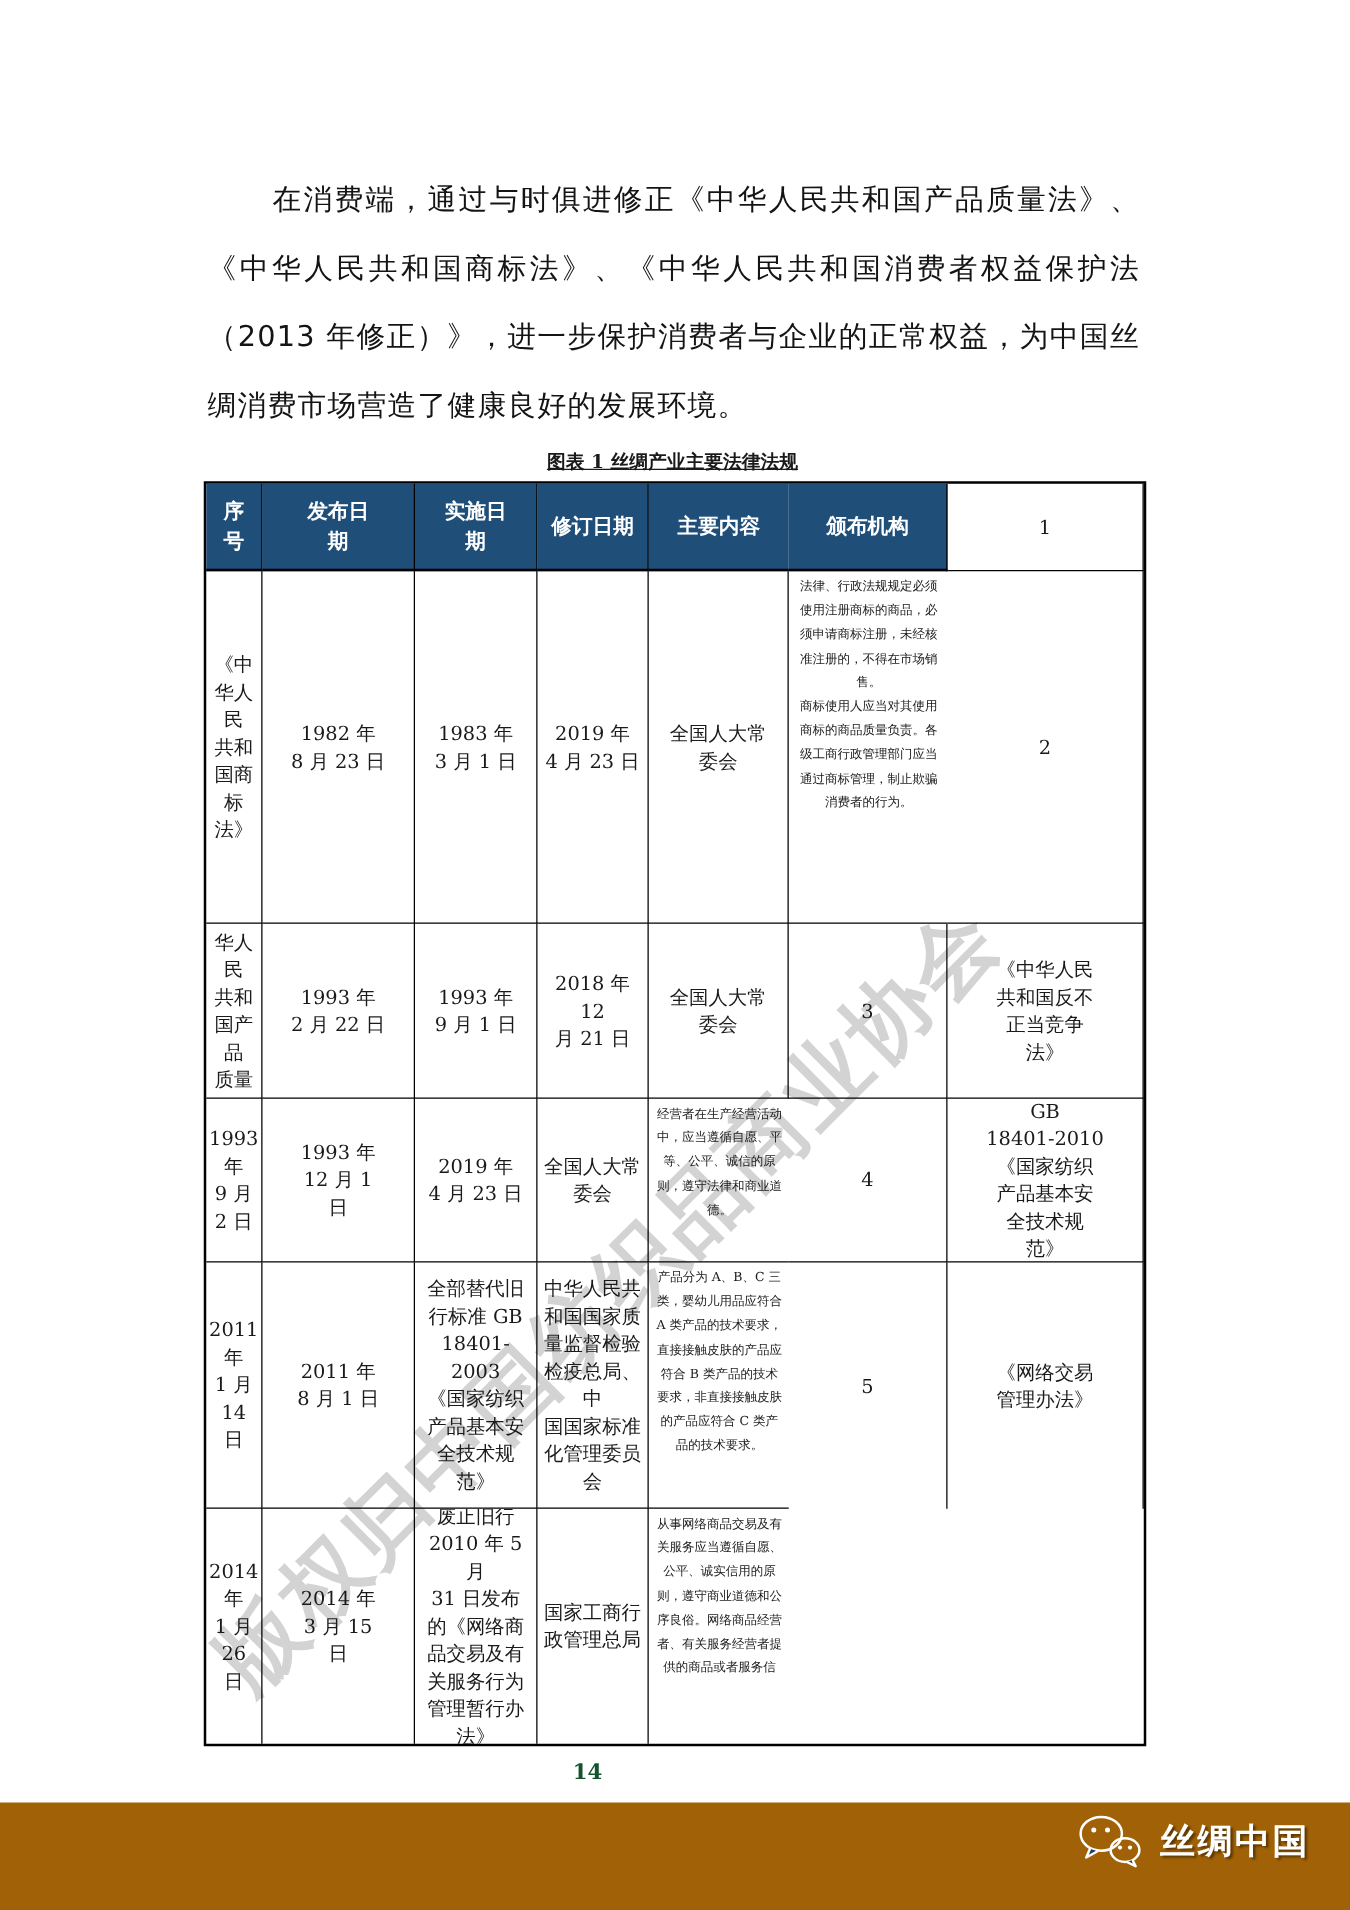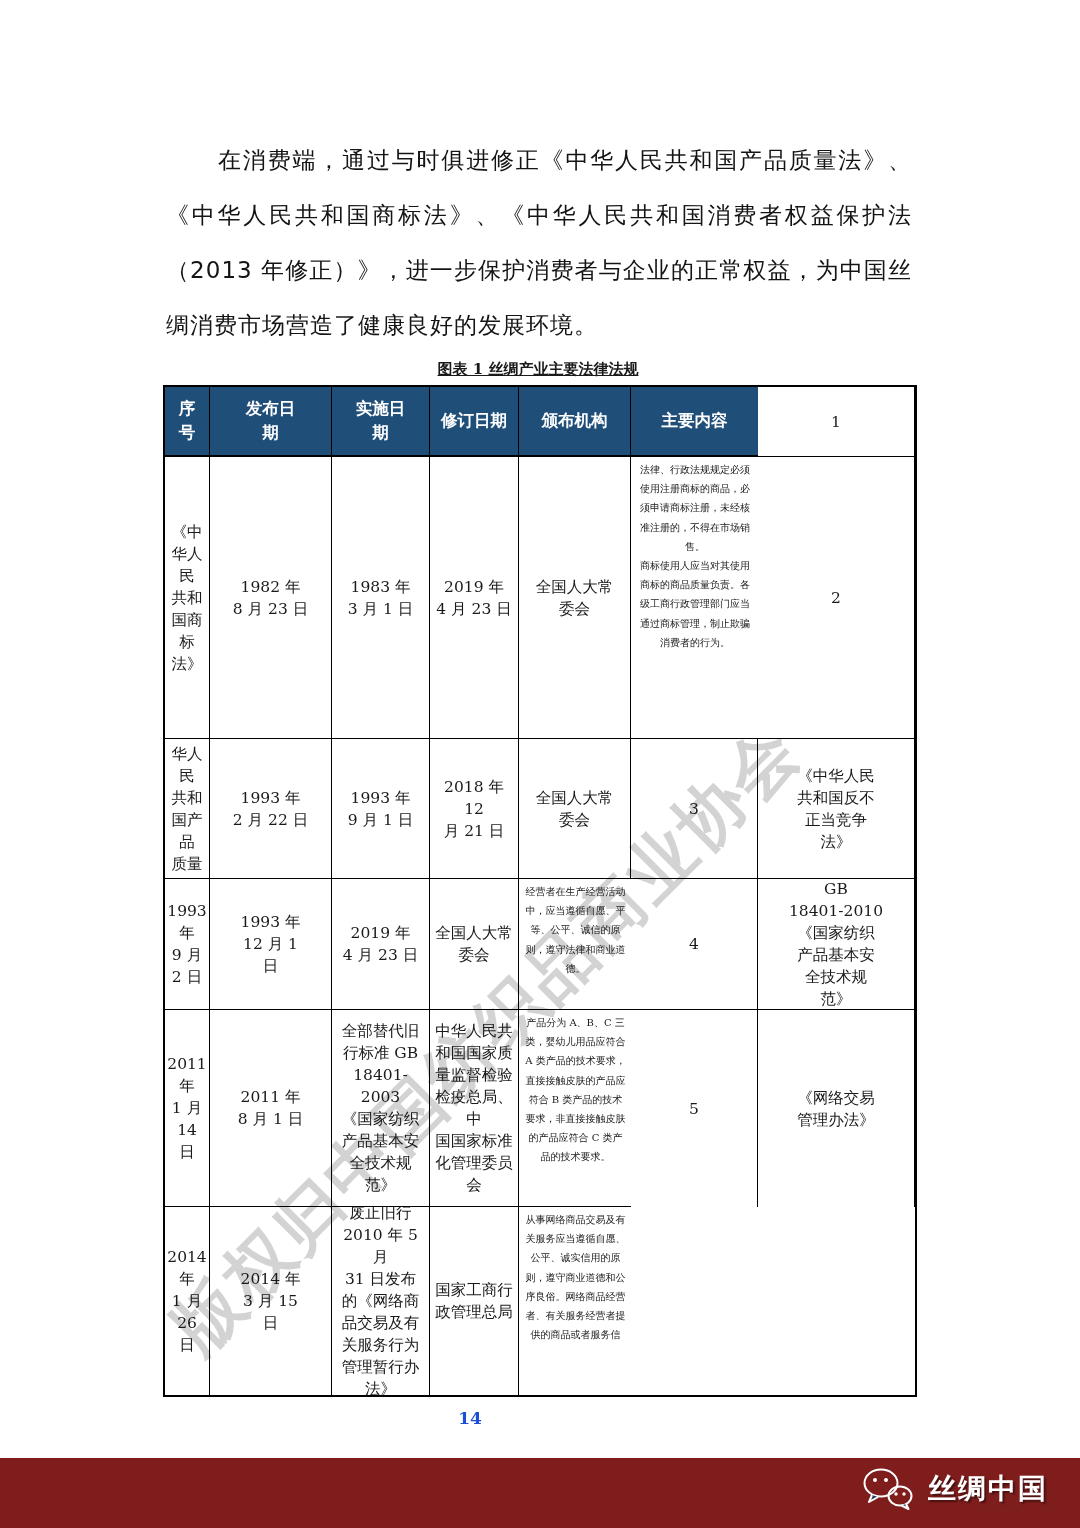--- a/index.html
+++ b/index.html
@@ -54,27 +54,27 @@
     border-bottom:2px solid #000;
   }
   .content{
     align-items:flex-start;justify-content:flex-start;
     text-align:center;font-size:10px;line-height:19.2px;
     padding:3px 5px 3px 6px;
   }
   
   .pagenum{
     position:absolute;left:0;top:1408px;width:940px;text-align:center;
-    font-size:17px;font-weight:700;color:#1d4ed8;z-index:3;
+    font-size:17px;font-weight:700;color:#14532d;z-index:3;
     font-family:"DejaVu Serif","Liberation Serif",serif;
   }
   
   .footer{
-    position:absolute;left:0;bottom:0;width:1080px;height:70px;
-    background:#7f1d1d;z-index:4;
+    position:absolute;left:0;bottom:0;width:1080px;height:86px;
+    background:#a16207;z-index:4;
   }
   .brand{
     position:absolute;right:32px;top:5px;height:52px;
     display:flex;align-items:center;gap:12px;
   }
   .brand-text{
     color:#ffffff;font-size:28px;font-weight:700;letter-spacing:2px;
     text-shadow:2px 2px 2px rgba(0,0,0,0.45);
     font-family:"DejaVu Serif","Liberation Serif",serif;
   }
@@ -91,22 +91,22 @@
 
 <div class="tbl">
 
   <div class="cell hd">序
 号</div>
   <div class="cell hd">发布日
 期</div>
   <div class="cell hd">实施日
 期</div>
   <div class="cell hd">修订日期</div>
+  <div class="cell hd last">主要内容</div>
   <div class="cell hd">颁布机构</div>
-  <div class="cell hd last">主要内容</div>
 
   <div class="cell">1</div>
   <div class="cell">《中华人民
 共和国商标
 法》</div>
   <div class="cell">1982 年
 8 月 23 日</div>
   <div class="cell">1983 年
 3 月 1 日</div>
   <div class="cell">2019 年

